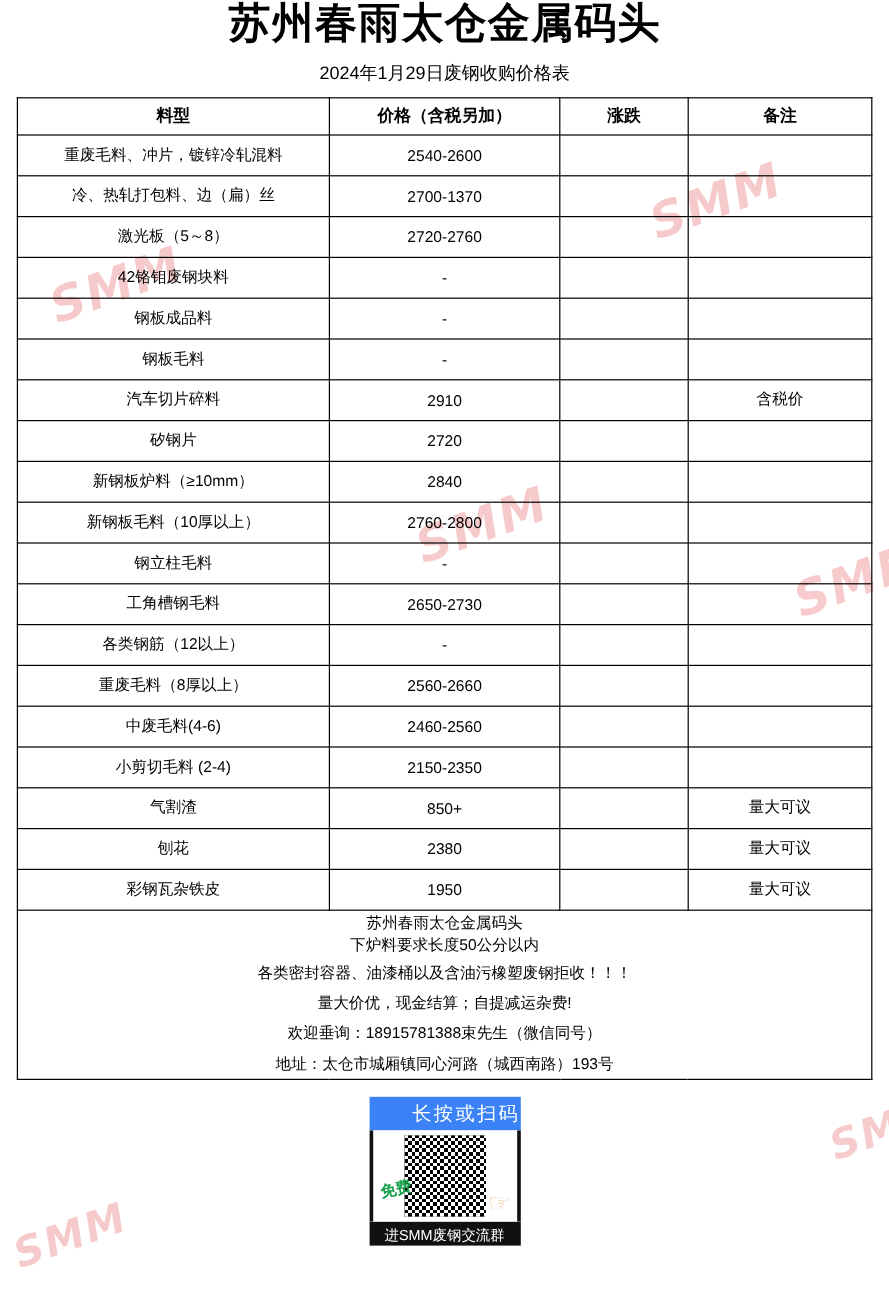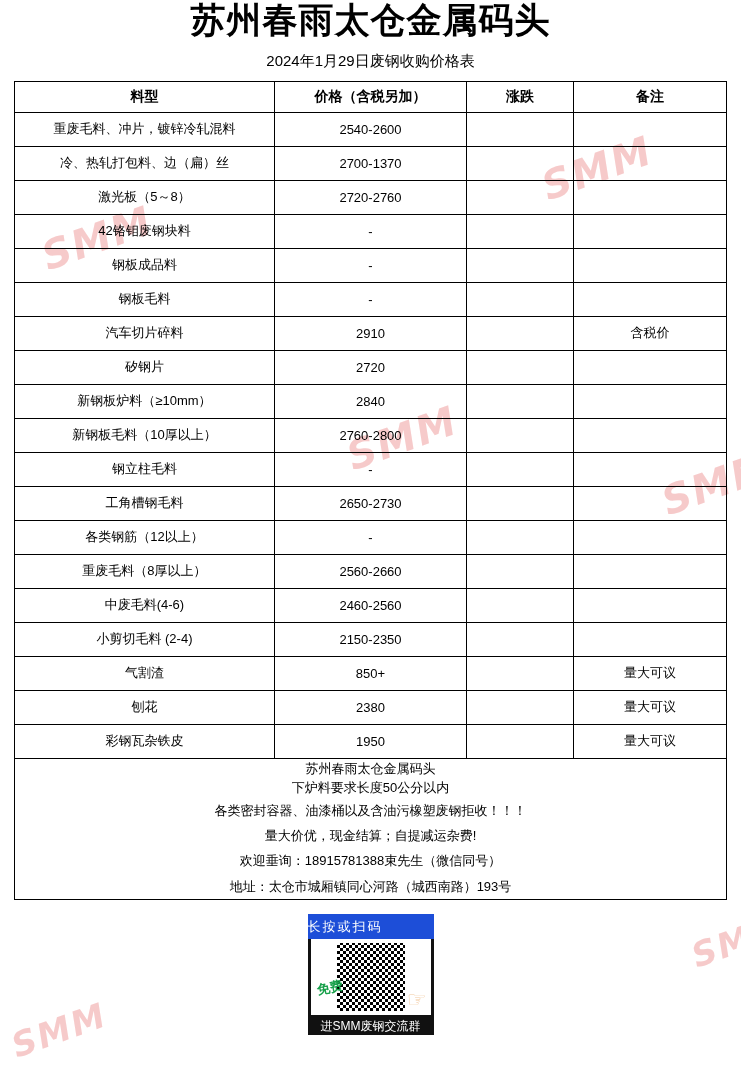--- a/index.html
+++ b/index.html
@@ -75,24 +75,24 @@
   }
   .notes .nline { display: block; }
   .notes .nline.tight { line-height: 1.5; }
   .qr-block {
     margin: 14px auto 0 auto;
     width: 126px;
     position: relative;
     z-index: 2;
   }
   .qr-header {
-    background: #1d4ed8;
+    background: #3b82f6;
     color: #fff;
-    text-align: left;
-    font-size: 13px;
+    text-align: right;
+    font-size: 16px;
     padding: 4px 0 3px 0;
     letter-spacing: 2px;
   }
   .qr-body {
     background: #fff;
     position: relative;
     height: 76px;
     border-left: 3px solid #111;
     border-right: 3px solid #111;
     overflow: hidden;

